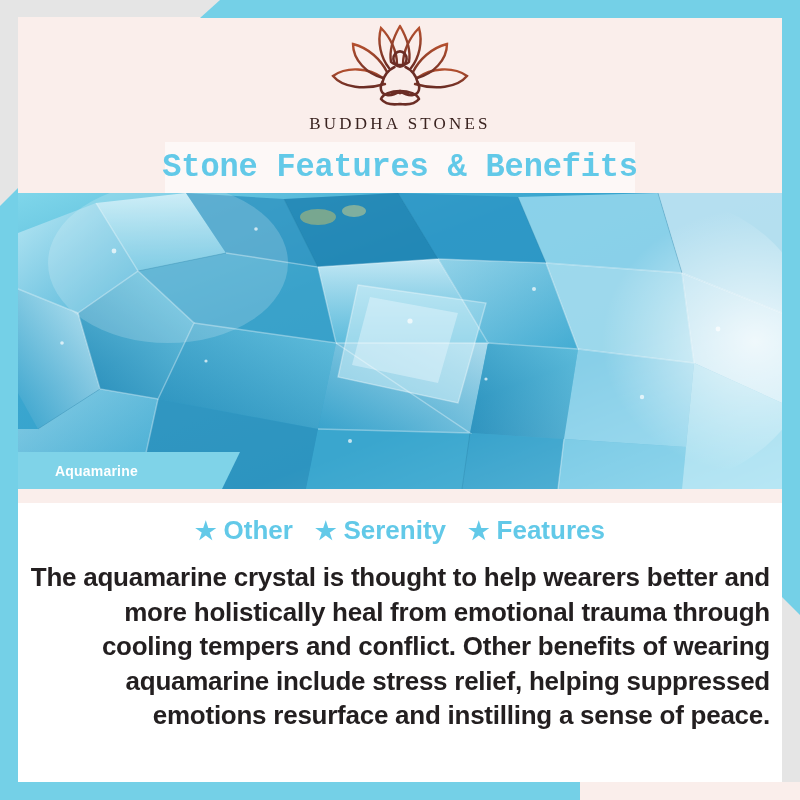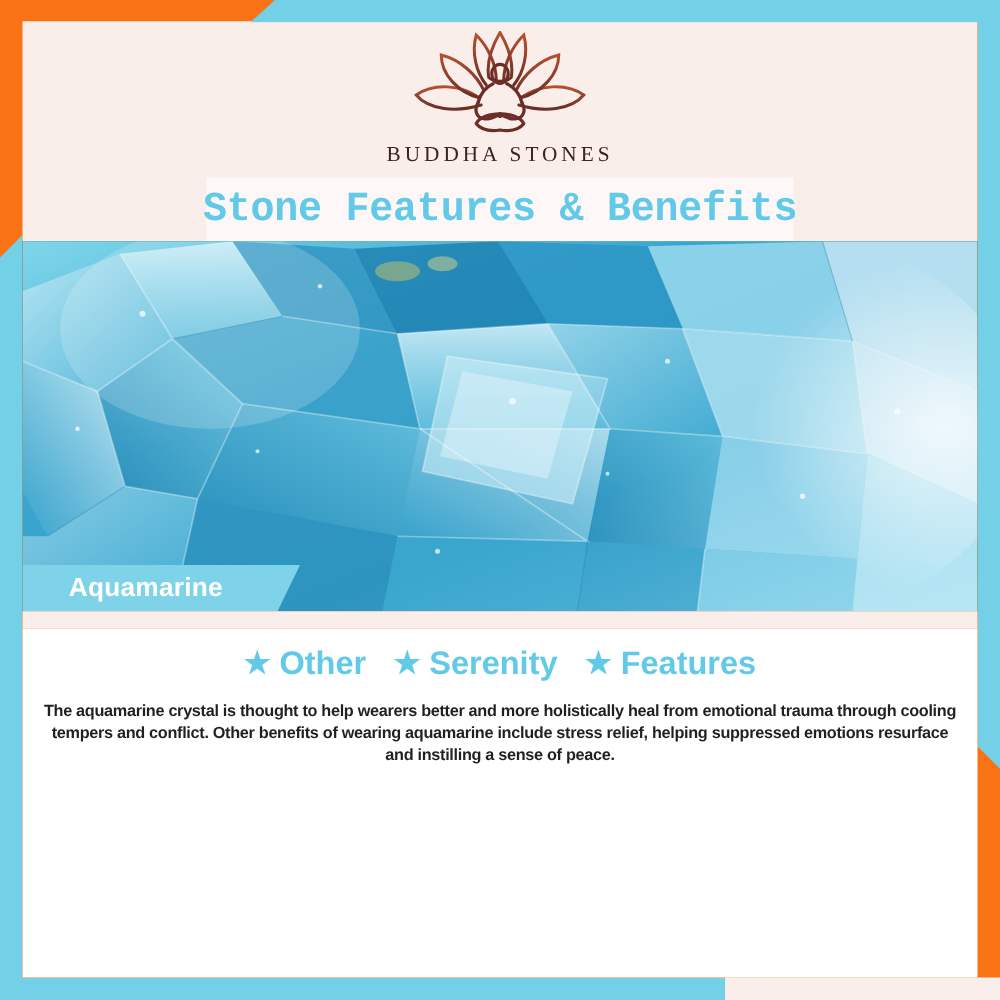--- a/index.html
+++ b/index.html
@@ -11,21 +11,21 @@
   body {
     font-family: "Liberation Sans", sans-serif;
     -webkit-font-smoothing: antialiased;
   }
 
   .poster {
     position: relative;
     width: 800px;
     height: 800px;
     overflow: hidden;
-    background: #f97316;
+    background: #e5e5e5;
   }
 
   
   .band {
     position: absolute;
     background: #74d0e7;
   }
   
   .band-top {
     top: 0;
@@ -144,21 +144,21 @@
     width: 222px;
     height: 37px;
     background: #7fd3e8;
     clip-path: polygon(0 0, 100% 0, calc(100% - 18px) 100%, 0 100%);
     display: flex;
     align-items: center;
   }
   .name-tag-text {
     padding-left: 37px;
     color: #ffffff;
-    font-size: 21px;
+    font-size: 14px;
     font-weight: bold;
     letter-spacing: 0.2px;
   }
 
   
   .cream-divider {
     position: absolute;
     left: 18px;
     top: 489px;
     width: 764px;
@@ -193,26 +193,26 @@
     white-space: nowrap;
   }
   .kw .star {
     font-size: 24px;
     line-height: 1;
     color: #62c9e8;
   }
 
   .paragraph {
     margin: 14px 12px 0 12px;
-    font-size: 13px;
+    font-size: 26px;
     line-height: 1.33;
     color: #231f20;
     font-weight: bold;
     letter-spacing: -0.25px;
-    text-align: center;
+    text-align: right;
   }
 </style>
 </head>
 <body>
 
 <div class="poster">
 
   <div class="cream-panel"></div>
 
   <div class="band band-top"></div>

